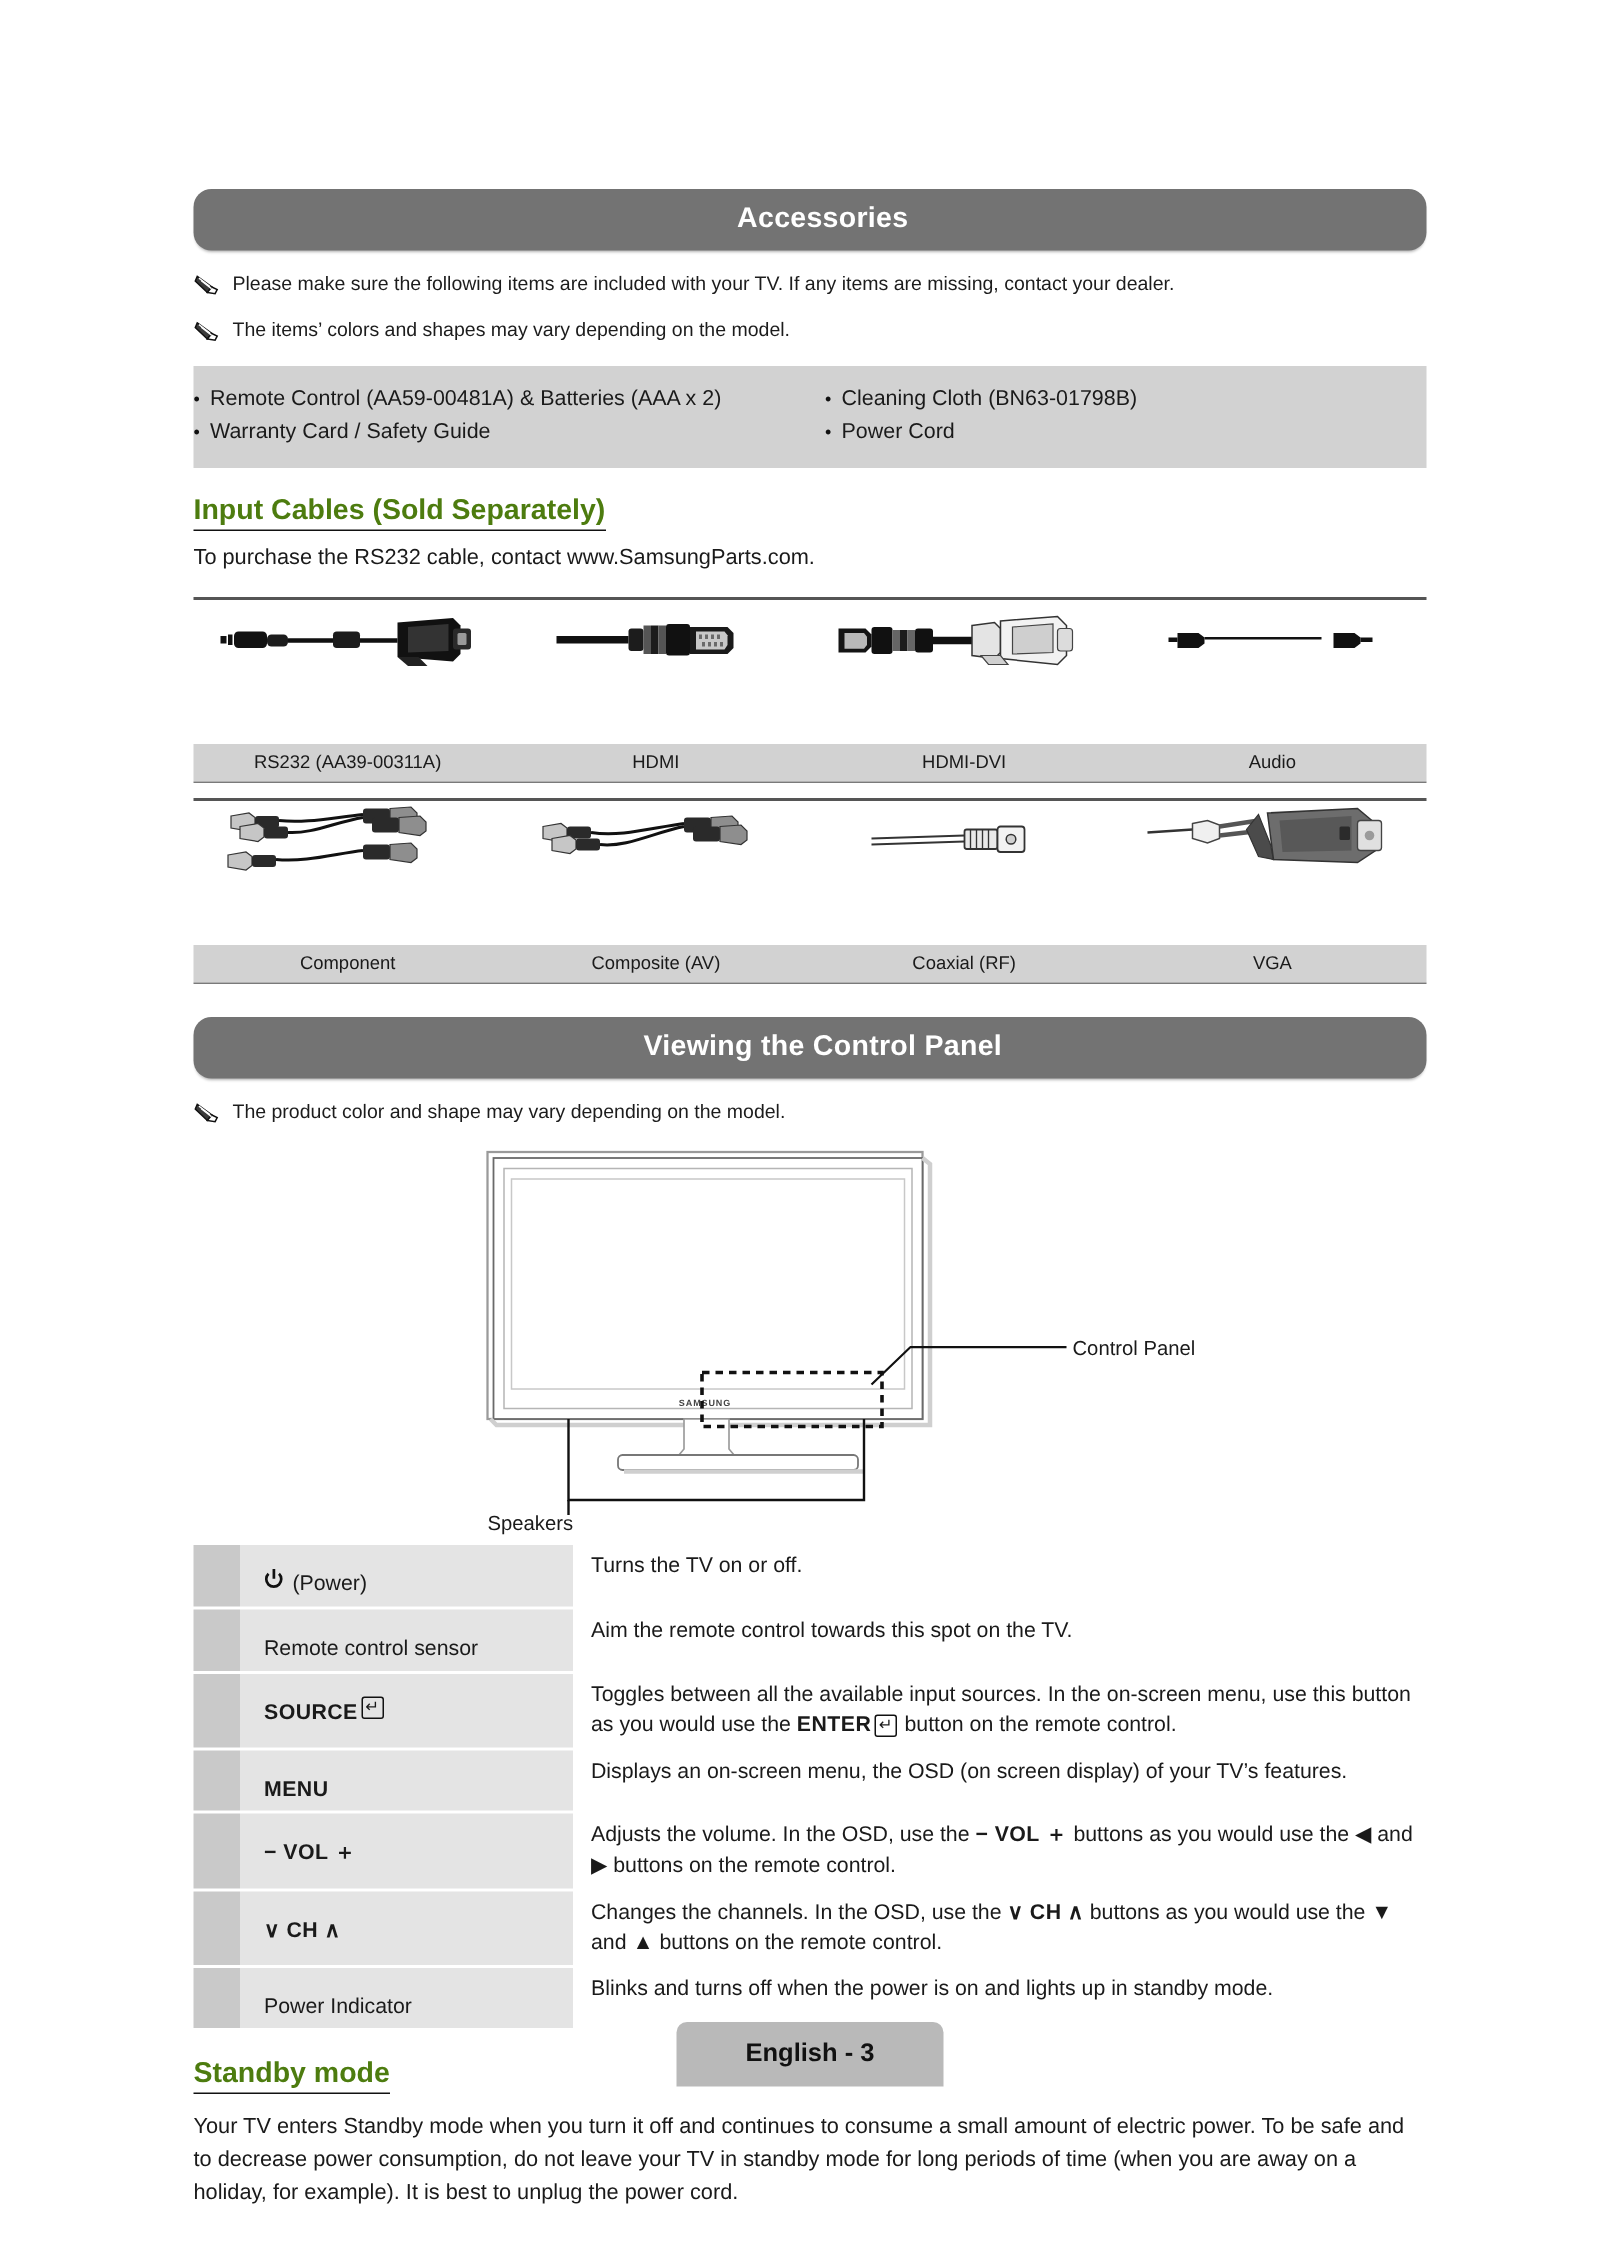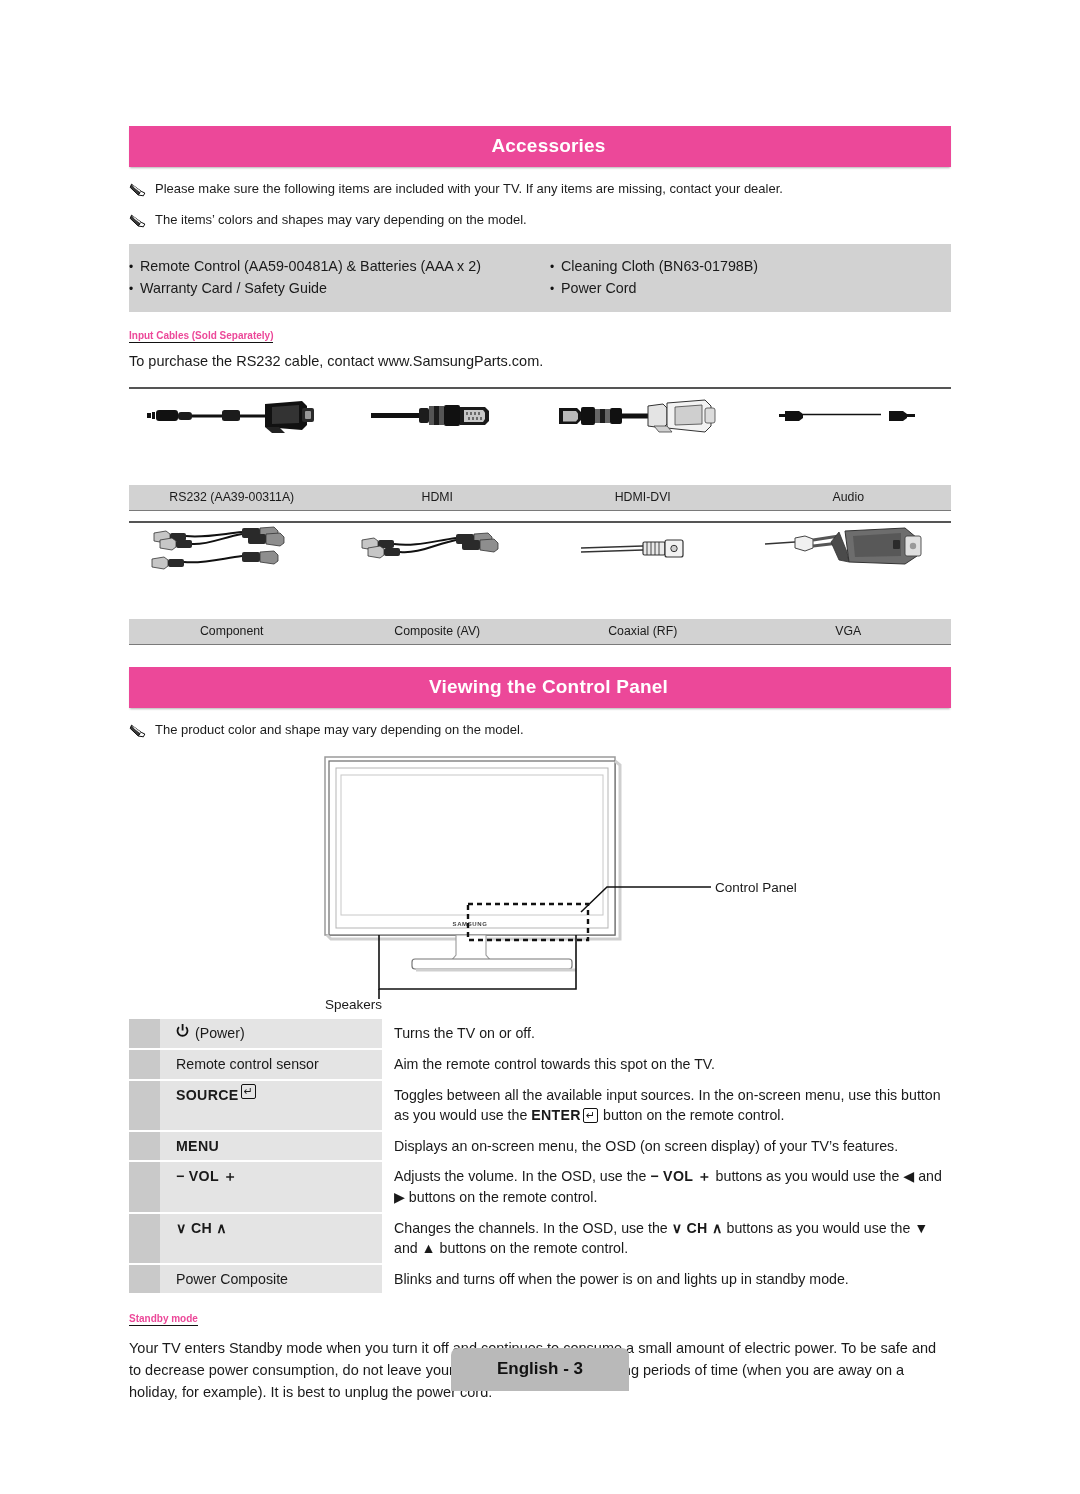--- a/index.html
+++ b/index.html
@@ -23,28 +23,29 @@
   }
   .content {
     position: absolute;
     left: 129px;
     top: 0;
     width: 822px;
   }
 
   
   .section-bar {
-    background: #ec4899;
+    background: #737373;
     color: #ffffff;
     text-align: center;
     font-size: 19px;
     font-weight: bold;
     letter-spacing: 0.2px;
     padding: 9px 0 10px 17px;
     box-shadow: 0 2px 2px -1px rgba(0,0,0,0.30);
+    border-radius: 12px;
   }
 
   
   .note-line {
     display: flex;
     align-items: flex-start;
     font-size: 13px;
     line-height: 1.42;
     margin-top: 13px;
     color: #1c1c1c;
@@ -78,23 +79,23 @@
     flex: 0 0 auto;
     font-size: 12px;
     line-height: 1;
     color: #111;
   }
   .acc-bullet::before { content: "\2022"; }
 
   
   .sub-head {
     display: inline-block;
-    font-size: 10px;
+    font-size: 19px;
     font-weight: bold;
-    color: #ec4899;
+    color: #4d7c0f;
     border-bottom: 1.6px solid #111;
     padding-bottom: 1px;
     margin-top: 18px;
   }
   .body-text {
     font-size: 14.5px;
     line-height: 1.5;
     margin-top: 8px;
   }
 
@@ -144,21 +145,21 @@
     margin-bottom: 2px;
   }
   .cp-swatch {
     flex: 0 0 31px;
     background: #c9c9c9;
   }
   .cp-key {
     flex: 0 0 222px;
     background: #e4e4e4;
     font-size: 14.2px;
-    padding: 4px 0 4px 16px;
+    padding: 16px 0 4px 16px;
     box-sizing: border-box;
     display: flex;
     align-items: flex-start;
     line-height: 1.45;
   }
   .cp-desc {
     flex: 1 1 auto;
     font-size: 14.2px;
     padding: 4px 0 4px 12px;
     line-height: 1.45;
@@ -538,21 +539,21 @@
           <span class="kb">∨ CH ∧</span>
         </div>
         <div class="cp-desc">
           <span>Changes the channels. In the OSD, use the </span><span class="kb">∨ CH ∧</span><span> buttons as you would use the ▼ and ▲ buttons on the remote control.</span>
         </div>
       </div>
 
       <div class="cp-row">
         <div class="cp-swatch"></div>
         <div class="cp-key">
-          <span>Power Composite</span>
+          <span>Power Indicator</span>
         </div>
         <div class="cp-desc">Blinks and turns off when the power is on and lights up in standby mode.</div>
       </div>
     </div>
 
     <div>
       <span class="sub-head">Standby mode</span>
     </div>
     <div class="body-text" style="margin-top:12px;">Your TV enters Standby mode when you turn it off and continues to consume a small amount of electric power. To be safe and to decrease power consumption, do not leave your TV in standby mode for long periods of time (when you are away on a holiday, for example). It is best to unplug the power cord.</div>
 

